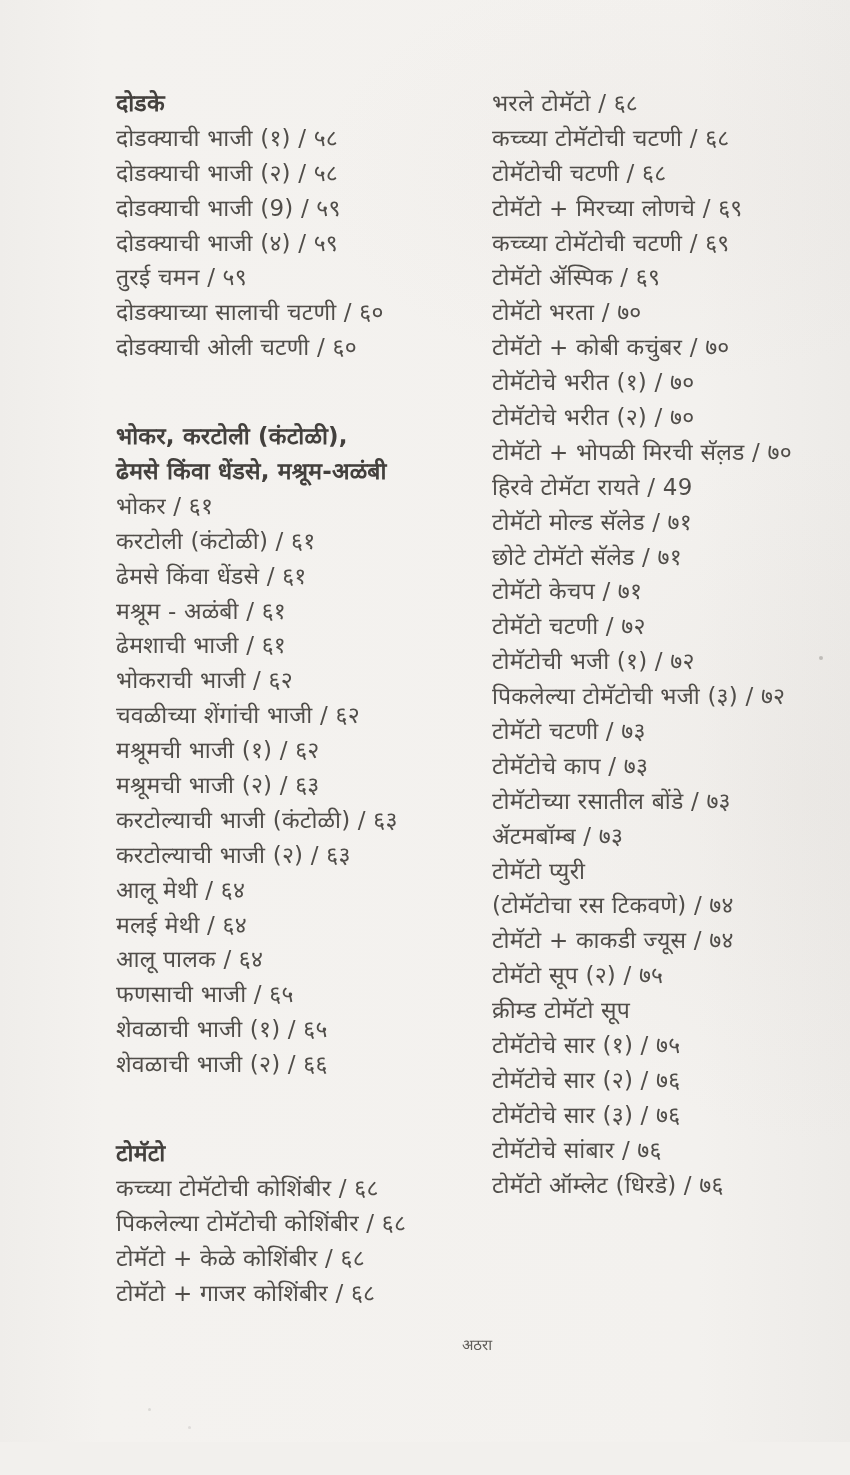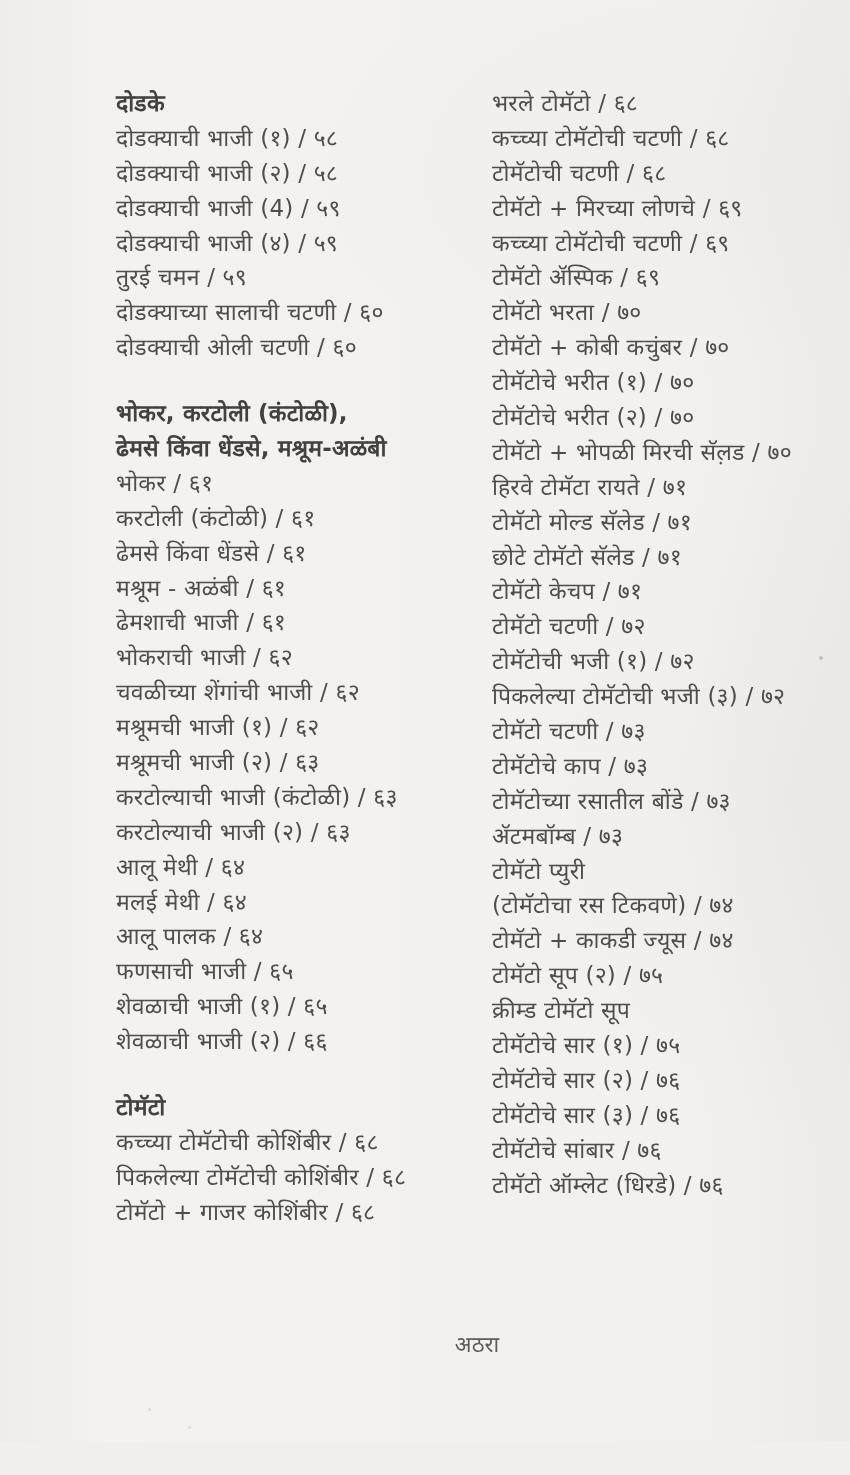--- a/index.html
+++ b/index.html
@@ -29,28 +29,28 @@
     line-height: 34.9px;
     font-size: 23px;
     color: var(--text-color, #504d49);
     letter-spacing: 0.2px;
     white-space: nowrap;
   }
   .heading {
     font-weight: bold;
     color: var(--heading-color, #43403d);
   }
-  .section.gap-before { margin-top: 31px; }
+  .section.gap-before { margin-top: 54px; }
   .footer {
     position: absolute;
     top: 1328px; left: 0; right: 0;
     height: 34px; line-height: 34px;
     text-align: center;
     padding-left: 104px;           
-    font-size: 22px;
+    font-size: 15px;
     color: var(--footer-color, #5f5c58);
   }
   
   .smudge-line {
     position: absolute;
     top: 1444px; left: 170px; width: 530px; height: 0;
     border-top: 3px dotted rgba(120, 115, 110, 0.14);
   }
   .speck { position: absolute; background: rgba(110,105,100,0.35); border-radius: 50%; }
   .speck1 { left: 819px; top: 656px; width: 4px; height: 4px; }
@@ -59,21 +59,21 @@
 </style>
 </head>
 <body style="background: rgb(242, 240, 237);">
 
 <div class="page">
   <div class="col col-left" id="left-col">
       <div class="section">
         <div class="line heading">दोडके</div>
         <div class="line entry">दोडक्याची भाजी (१) / ५८</div>
         <div class="line entry">दोडक्याची भाजी (२) / ५८</div>
-        <div class="line entry">दोडक्याची भाजी (4) / ५९</div>
+        <div class="line entry">दोडक्याची भाजी (9) / ५९</div>
         <div class="line entry">दोडक्याची भाजी (४) / ५९</div>
         <div class="line entry">तुरई चमन / ५९</div>
         <div class="line entry">दोडक्याच्या सालाची चटणी / ६०</div>
         <div class="line entry">दोडक्याची ओली चटणी / ६०</div>
       </div>
       <div class="section gap-before">
         <div class="line heading">भोकर, करटोली (कंटोळी),</div>
         <div class="line heading">ढेमसे किंवा धेंडसे, मश्रूम-अळंबी</div>
         <div class="line entry">भोकर / ६१</div>
         <div class="line entry">करटोली (कंटोळी) / ६१</div>
@@ -90,36 +90,37 @@
         <div class="line entry">मलई मेथी / ६४</div>
         <div class="line entry">आलू पालक / ६४</div>
         <div class="line entry">फणसाची भाजी / ६५</div>
         <div class="line entry">शेवळाची भाजी (१) / ६५</div>
         <div class="line entry">शेवळाची भाजी (२) / ६६</div>
       </div>
       <div class="section gap-before">
         <div class="line heading">टोमॅटो</div>
         <div class="line entry">कच्च्या टोमॅटोची कोशिंबीर / ६८</div>
         <div class="line entry">पिकलेल्या टोमॅटोची कोशिंबीर / ६८</div>
+        <div class="line entry">टोमॅटो + केळे कोशिंबीर / ६८</div>
         <div class="line entry">टोमॅटो + गाजर कोशिंबीर / ६८</div>
       </div>
     </div>
   <div class="col col-right" id="right-col">
       <div class="line entry">भरले टोमॅटो / ६८</div>
       <div class="line entry">कच्च्या टोमॅटोची चटणी / ६८</div>
       <div class="line entry">टोमॅटोची चटणी / ६८</div>
       <div class="line entry">टोमॅटो + मिरच्या लोणचे / ६९</div>
       <div class="line entry">कच्च्या टोमॅटोची चटणी / ६९</div>
       <div class="line entry">टोमॅटो ॲस्पिक / ६९</div>
       <div class="line entry">टोमॅटो भरता / ७०</div>
       <div class="line entry">टोमॅटो + कोबी कचुंबर / ७०</div>
       <div class="line entry">टोमॅटोचे भरीत (१) / ७०</div>
       <div class="line entry">टोमॅटोचे भरीत (२) / ७०</div>
       <div class="line entry">टोमॅटो + भोपळी मिरची सॅल़ड / ७०</div>
-      <div class="line entry">हिरवे टोमॅटा रायते / ७१</div>
+      <div class="line entry">हिरवे टोमॅटा रायते / 49</div>
       <div class="line entry">टोमॅटो मोल्ड सॅलेड / ७१</div>
       <div class="line entry">छोटे टोमॅटो सॅलेड / ७१</div>
       <div class="line entry">टोमॅटो केचप / ७१</div>
       <div class="line entry">टोमॅटो चटणी / ७२</div>
       <div class="line entry">टोमॅटोची भजी (१) / ७२</div>
       <div class="line entry">पिकलेल्या टोमॅटोची भजी (३) / ७२</div>
       <div class="line entry">टोमॅटो चटणी / ७३</div>
       <div class="line entry">टोमॅटोचे काप / ७३</div>
       <div class="line entry">टोमॅटोच्या रसातील बोंडे / ७३</div>
       <div class="line entry">ॲटमबॉम्ब / ७३</div>

